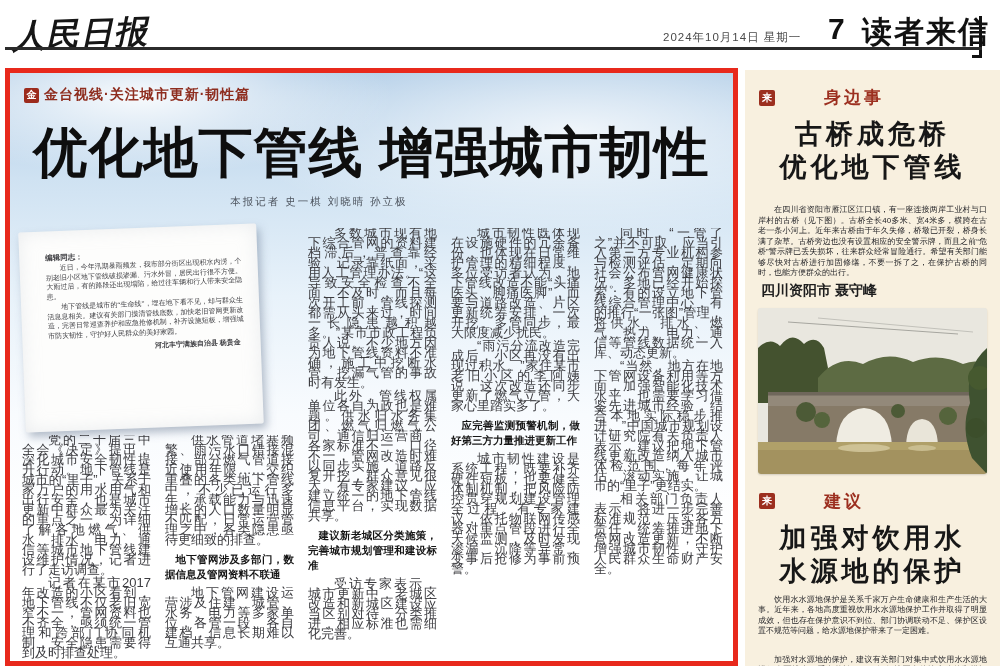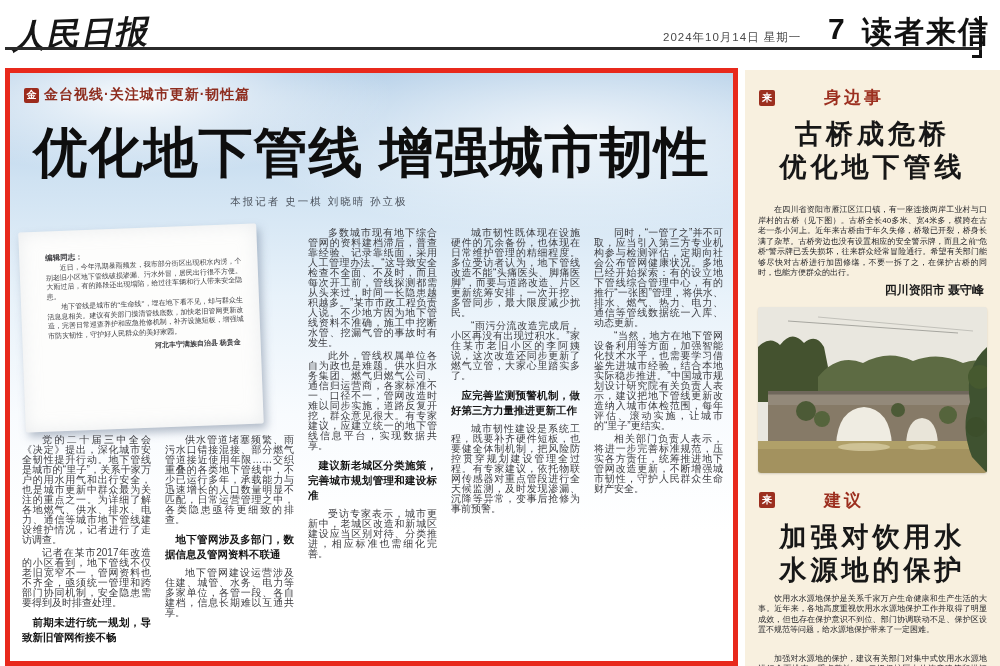--- a/index.html
+++ b/index.html
@@ -62,21 +62,21 @@
   .letter-sign { font-size:7px; line-height:10px; text-align:right; font-weight:700; margin-top:3px; padding-right:4px; }
 
   
   .col { position:absolute; width:129px; overflow:hidden; }
   .col-1 { left:12px;  top:362px; height:226px; }
   .col-2 { left:155px; top:362px; height:226px; }
   .col-3 { left:298px; top:155px; height:433px; }
   .col-4 { left:441px; top:155px; height:433px; }
   .col-5 { left:584px; top:155px; height:433px; }
   .p {
-    font-size:10px; line-height:10px; color:#3c3c40; text-align:justify;
+    font-size:13px; line-height:10px; color:#3c3c40; text-align:justify;
     text-indent:2em; margin-bottom:3px;
   }
   .subhead {
     font-size:10.5px; line-height:15px; font-weight:700; color:#141414;
     text-align:justify; text-indent:1em; margin:7px 0 6px;
   }
 
   
   .sidebar {
     position:absolute; left:745px; top:70px; width:255px; height:596px;
@@ -89,21 +89,21 @@
   }
   .badge-label { font-size:17px; font-weight:900; color:#9c2f1f; letter-spacing:3px;margin-left:44px; }
   .sb-title {
     text-align:center; font-family:"DejaVu Serif", serif; font-weight:700;
     font-size:27px; line-height:33px; letter-spacing:4px; color:#171717; margin-top:8px;
   }
   .sb-body {
     margin:8px 13px 0; font-size:8px; line-height:10.5px; color:#26262a;
     text-align:justify;
   }
-  .sb-sign { margin:3px 16px 8px; font-size:12px; font-weight:700; text-align:right; color:#1d1d1d; }
+  .sb-sign { margin:3px 16px 8px; font-size:14px; font-weight:700; text-align:left; color:#1d1d1d; }
   .sb-photo {
     margin:8px 13px 0; width:229px; height:166px; border-radius:3px; overflow:hidden;
     box-shadow:0 1px 2px rgba(0,0,0,.15); background:#e7e5de;
   }
   .sb-photo svg { display:block; }
 </style>
 </head>
 <body>
 
 <div class="np-header">

